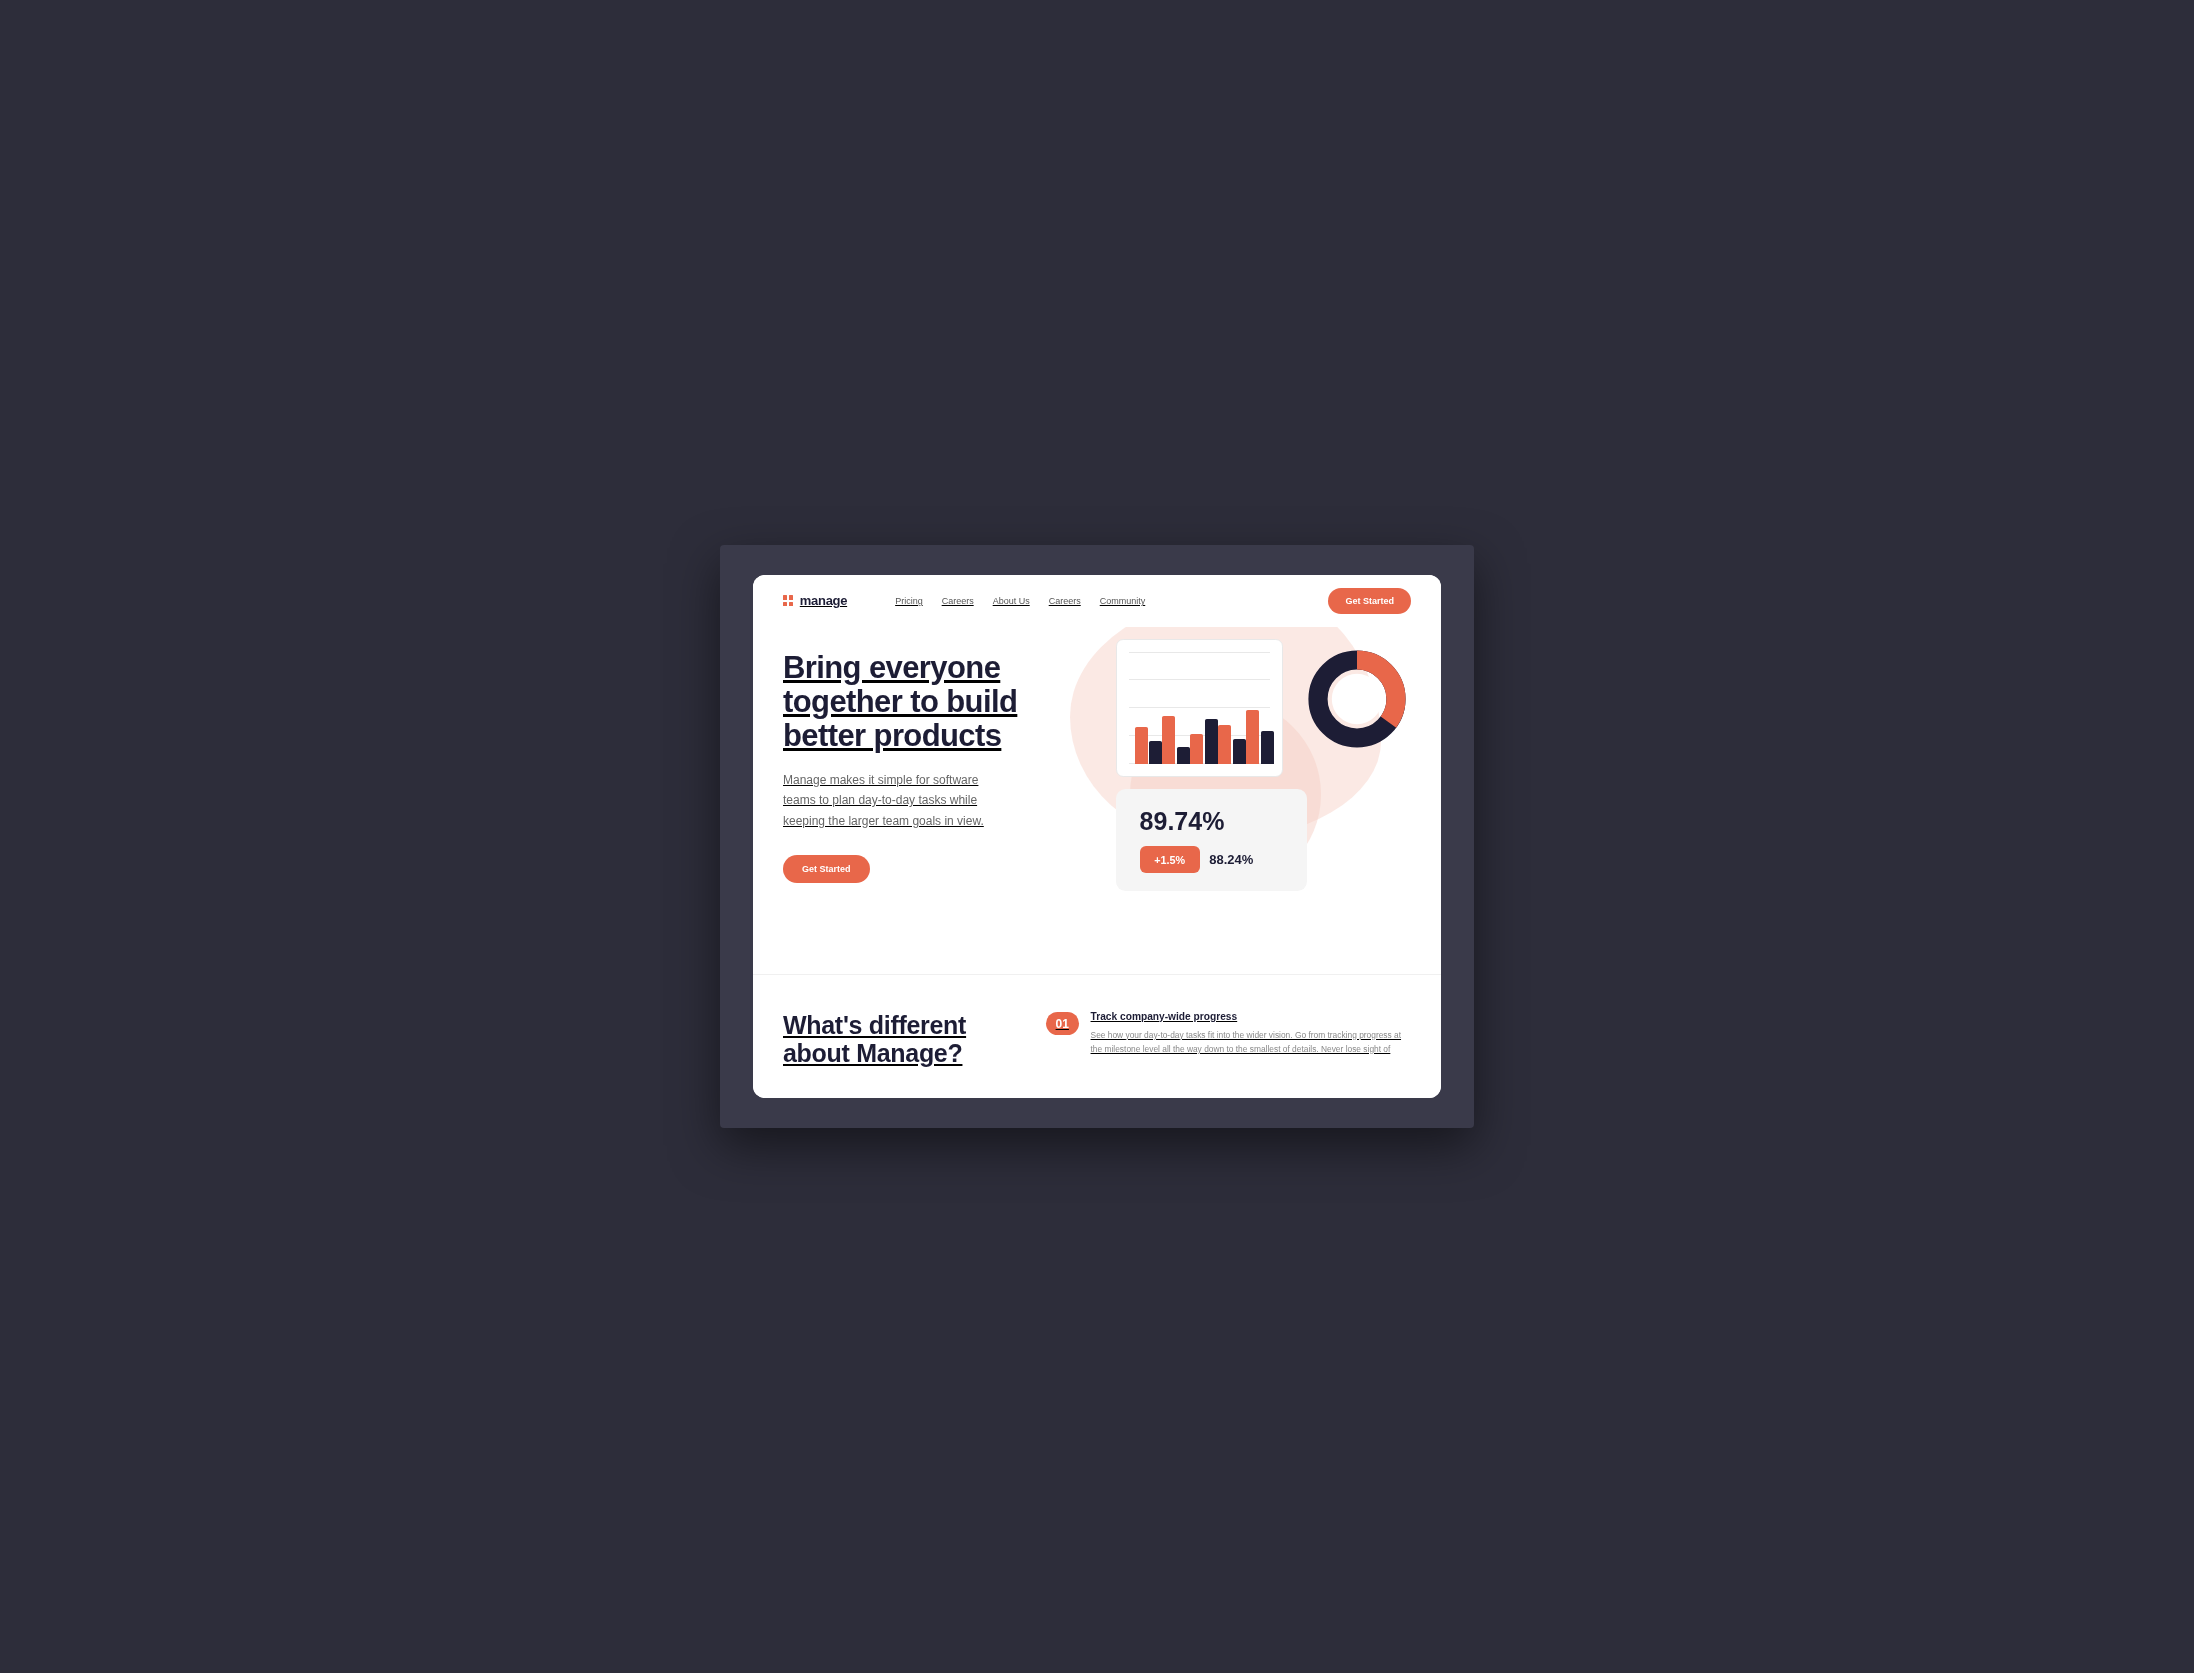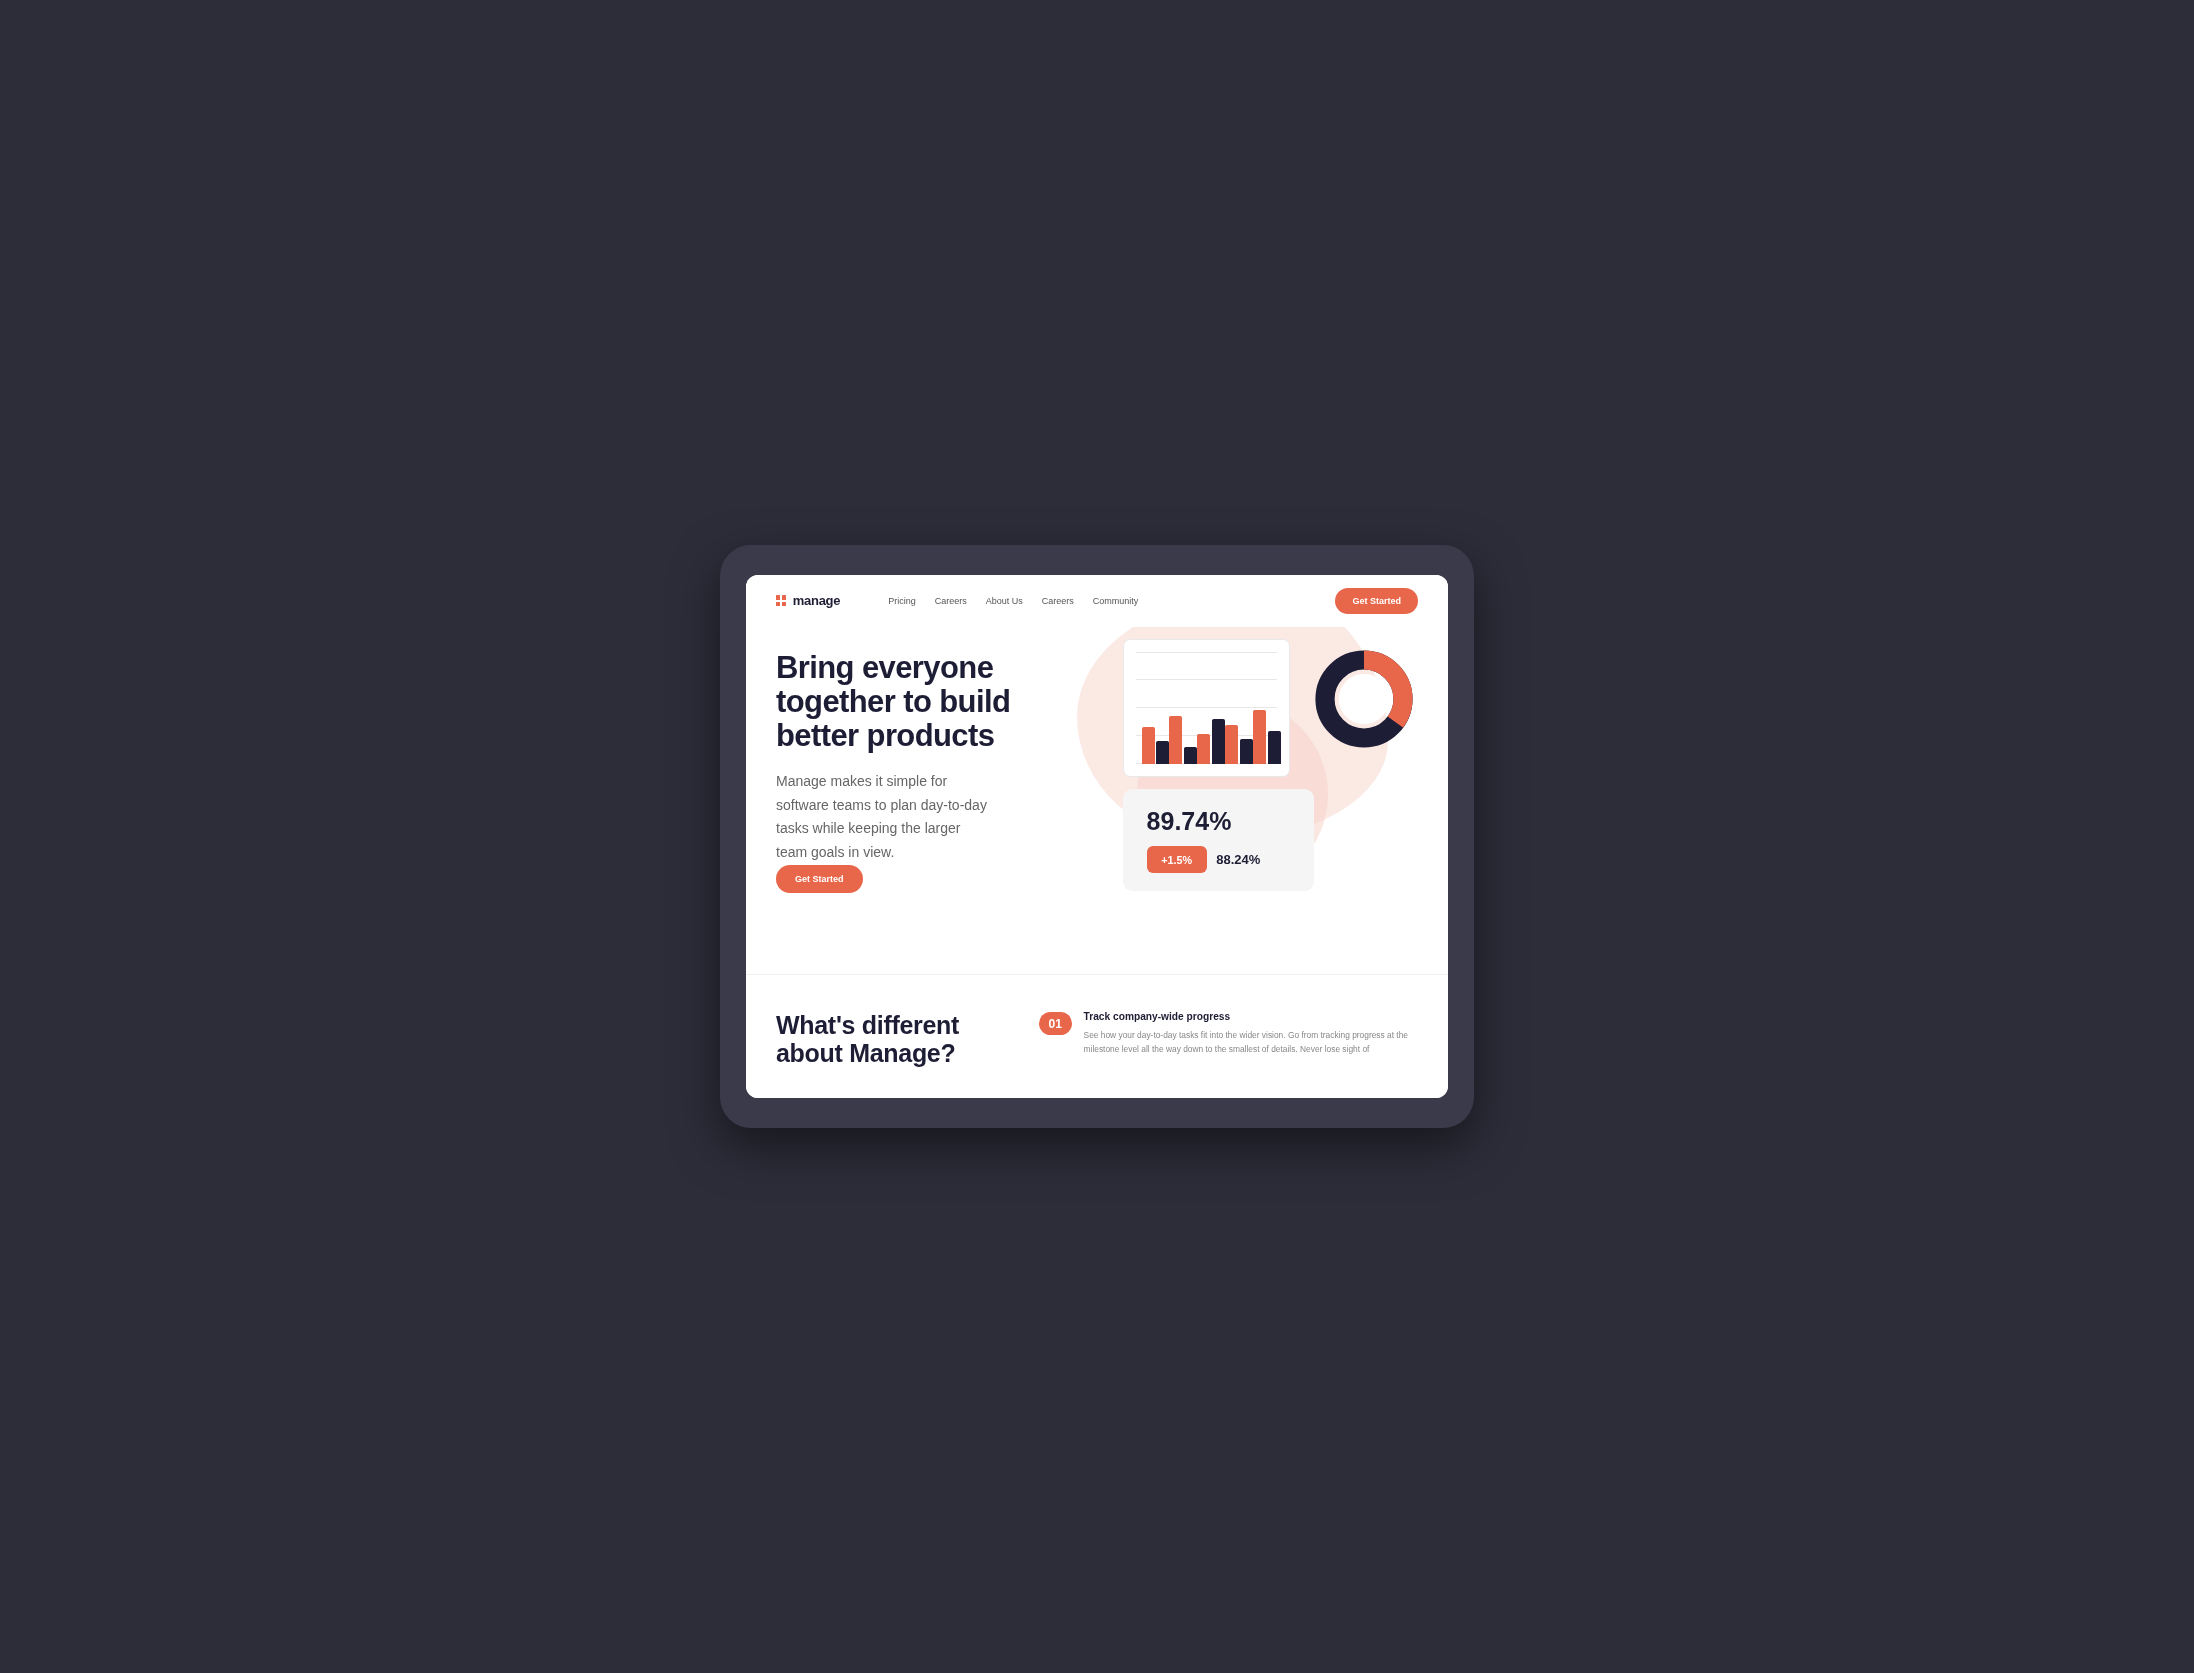--- a/index.html
+++ b/index.html
@@ -8,25 +8,26 @@
       display: flex;
       align-items: center;
       justify-content: center;
       min-height: 100vh;
       font-family: -apple-system, BlinkMacSystemFont, 'Segoe UI', sans-serif;
       padding: 24px;
     }
 
     .device-frame {
       background: #3a3a4a;
-      border-radius: 31px;
-      padding: 30px 26px;
+      border-radius: 4px;
+      padding: 30px 33px;
       width: 100%;
       max-width: 754px;
       box-shadow: 0 18px 48px rgba(0,0,0,0.5);
+      text-decoration: underline;
     }
 
     .browser-window {
       background: #ffffff;
       border-radius: 12px;
       overflow: hidden;
       position: relative;
     }
 
     
@@ -143,23 +144,24 @@
     .hero-title {
       font-size: 31px;
       font-weight: 900;
       color: #1d1d35;
       line-height: 1.1;
       margin-bottom: 17px;
       letter-spacing: -0.6px;
     }
 
     .hero-desc {
-      font-size: 14px;
+      font-size: 12px;
       color: #666;
       line-height: 1.7;
+      margin-bottom: 24px;
       max-width: 215px;
     }
 
     .btn-secondary {
       background: #e8674a;
       color: #fff;
       border: none;
       border-radius: 30px;
       padding: 9px 19px;
       font-size: 9px;

